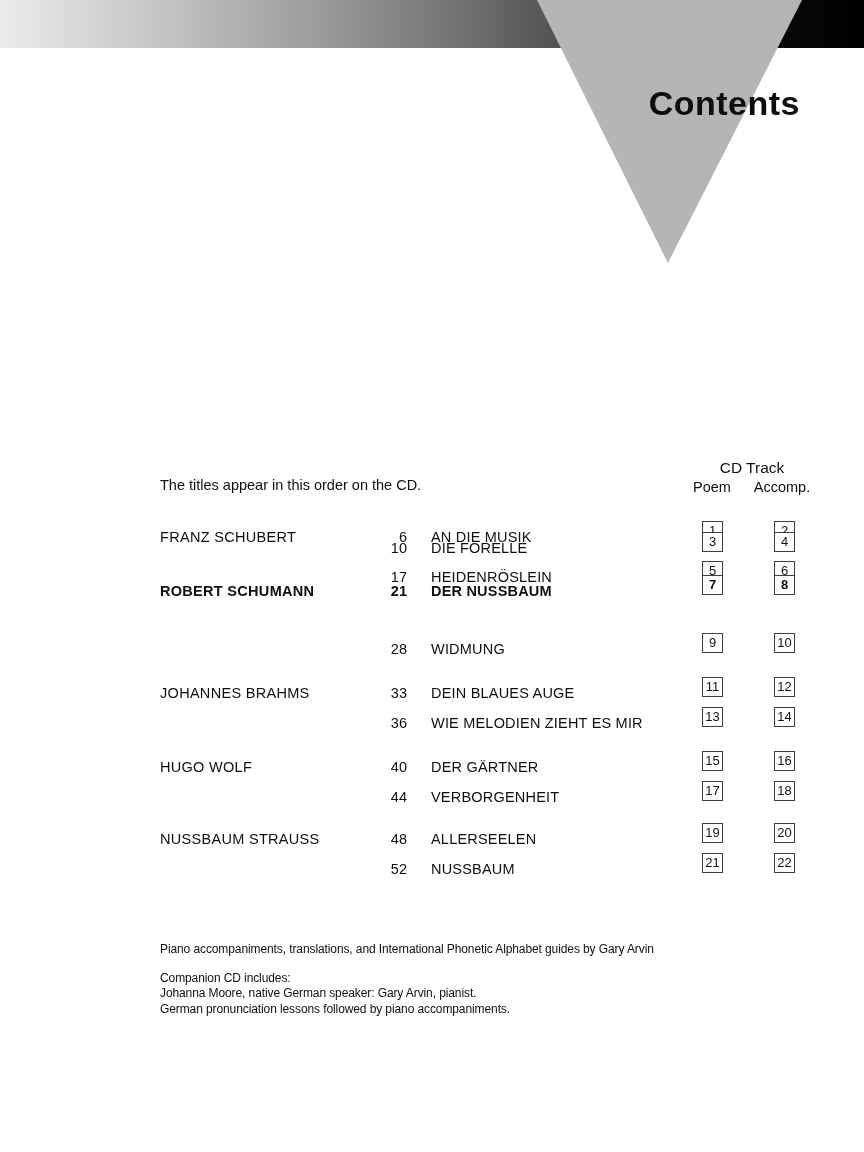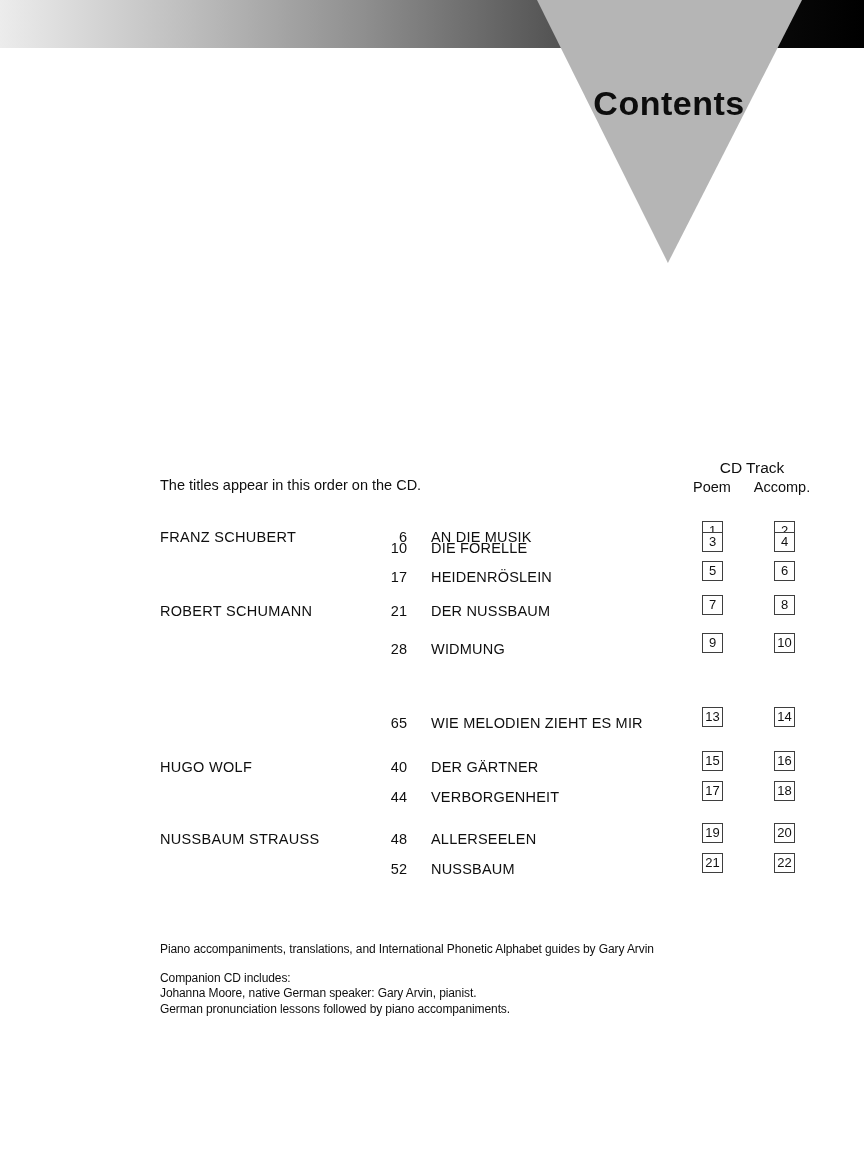--- a/index.html
+++ b/index.html
@@ -17,21 +17,21 @@
     position:absolute; left:0; top:0; width:864px; height:48px;
     background:linear-gradient(to right,#ececec 0%,#bdbdbd 22%,#8f8f8f 42%,#4f4f4f 66%,#0a0a0a 88%,#000 100%);
   }
   .triangle {
     position:absolute; left:537px; top:0; width:265px; height:263px;
     background:#b5b5b5;
     clip-path:polygon(0 0, 100% 0, 49.4% 100%);
   }
   .contents-title {
     position:absolute; left:538px; top:84px; width:262px;
-    text-align:center;
+    text-align:right;
     font-size:34px; font-weight:600; letter-spacing:0.5px;
     color:#0d0d0d;
   }
 
   
   .toc { position:absolute; left:160px; top:0; width:656px; height:1152px; }
 
   .intro-line { position:absolute; left:0; top:477px; font-size:14.5px; }
 
   .cdtrack-label {
@@ -54,21 +54,21 @@
   .trackbox {
     position:absolute; top:-5px; width:21px; height:20px;
     border:1.6px solid #3f3f3f; background:#fff;
     text-align:center; line-height:17px; font-size:13px; color:#111;
   }
   .trackbox.poem   { left:542px; }
   .trackbox.accomp { left:614px; }
 
   
   .r0  { top:507px;margin-top:19px; }  .r1  { top:536.5px; } .r2  { top:566px; }
-  .r3  { top:600px; }  .r4  { top:637.5px; }
+  .r3  { top:580px;font-weight:bold; }  .r4  { top:637.5px; }
   .r5  { top:682px; }  .r6  { top:711.5px; }
   .r7  { top:756px; }  .r8  { top:785.5px; }
   .r9  { top:828px; }  .r10 { top:857.5px; }
 
   
   .credit-line { position:absolute; left:0; top:942px; font-size:12px; letter-spacing:-0.1px; white-space:nowrap; }
   .cd-block { position:absolute; left:0; top:971px; font-size:12px; line-height:15.3px; letter-spacing:-0.1px; }
   .cd-block div { white-space:nowrap; }
 </style>
 </head>
@@ -119,24 +119,31 @@
   </div>
 
   <div class="row r4">
     <span class="composer"></span>
     <span class="pagenum">28</span>
     <span class="title">WIDMUNG</span>
     <span class="trackbox poem">9</span>
     <span class="trackbox accomp">10</span>
   </div>
 
+  <div class="row r5">
+    <span class="composer">JOHANNES BRAHMS</span>
+    <span class="pagenum">33</span>
+    <span class="title">DEIN BLAUES AUGE</span>
+    <span class="trackbox poem">11</span>
+    <span class="trackbox accomp">12</span>
+  </div>
 
   <div class="row r6">
     <span class="composer"></span>
-    <span class="pagenum">65</span>
+    <span class="pagenum">36</span>
     <span class="title">WIE MELODIEN ZIEHT ES MIR</span>
     <span class="trackbox poem">13</span>
     <span class="trackbox accomp">14</span>
   </div>
 
   <div class="row r7">
     <span class="composer">HUGO WOLF</span>
     <span class="pagenum">40</span>
     <span class="title">DER GÄRTNER</span>
     <span class="trackbox poem">15</span>

